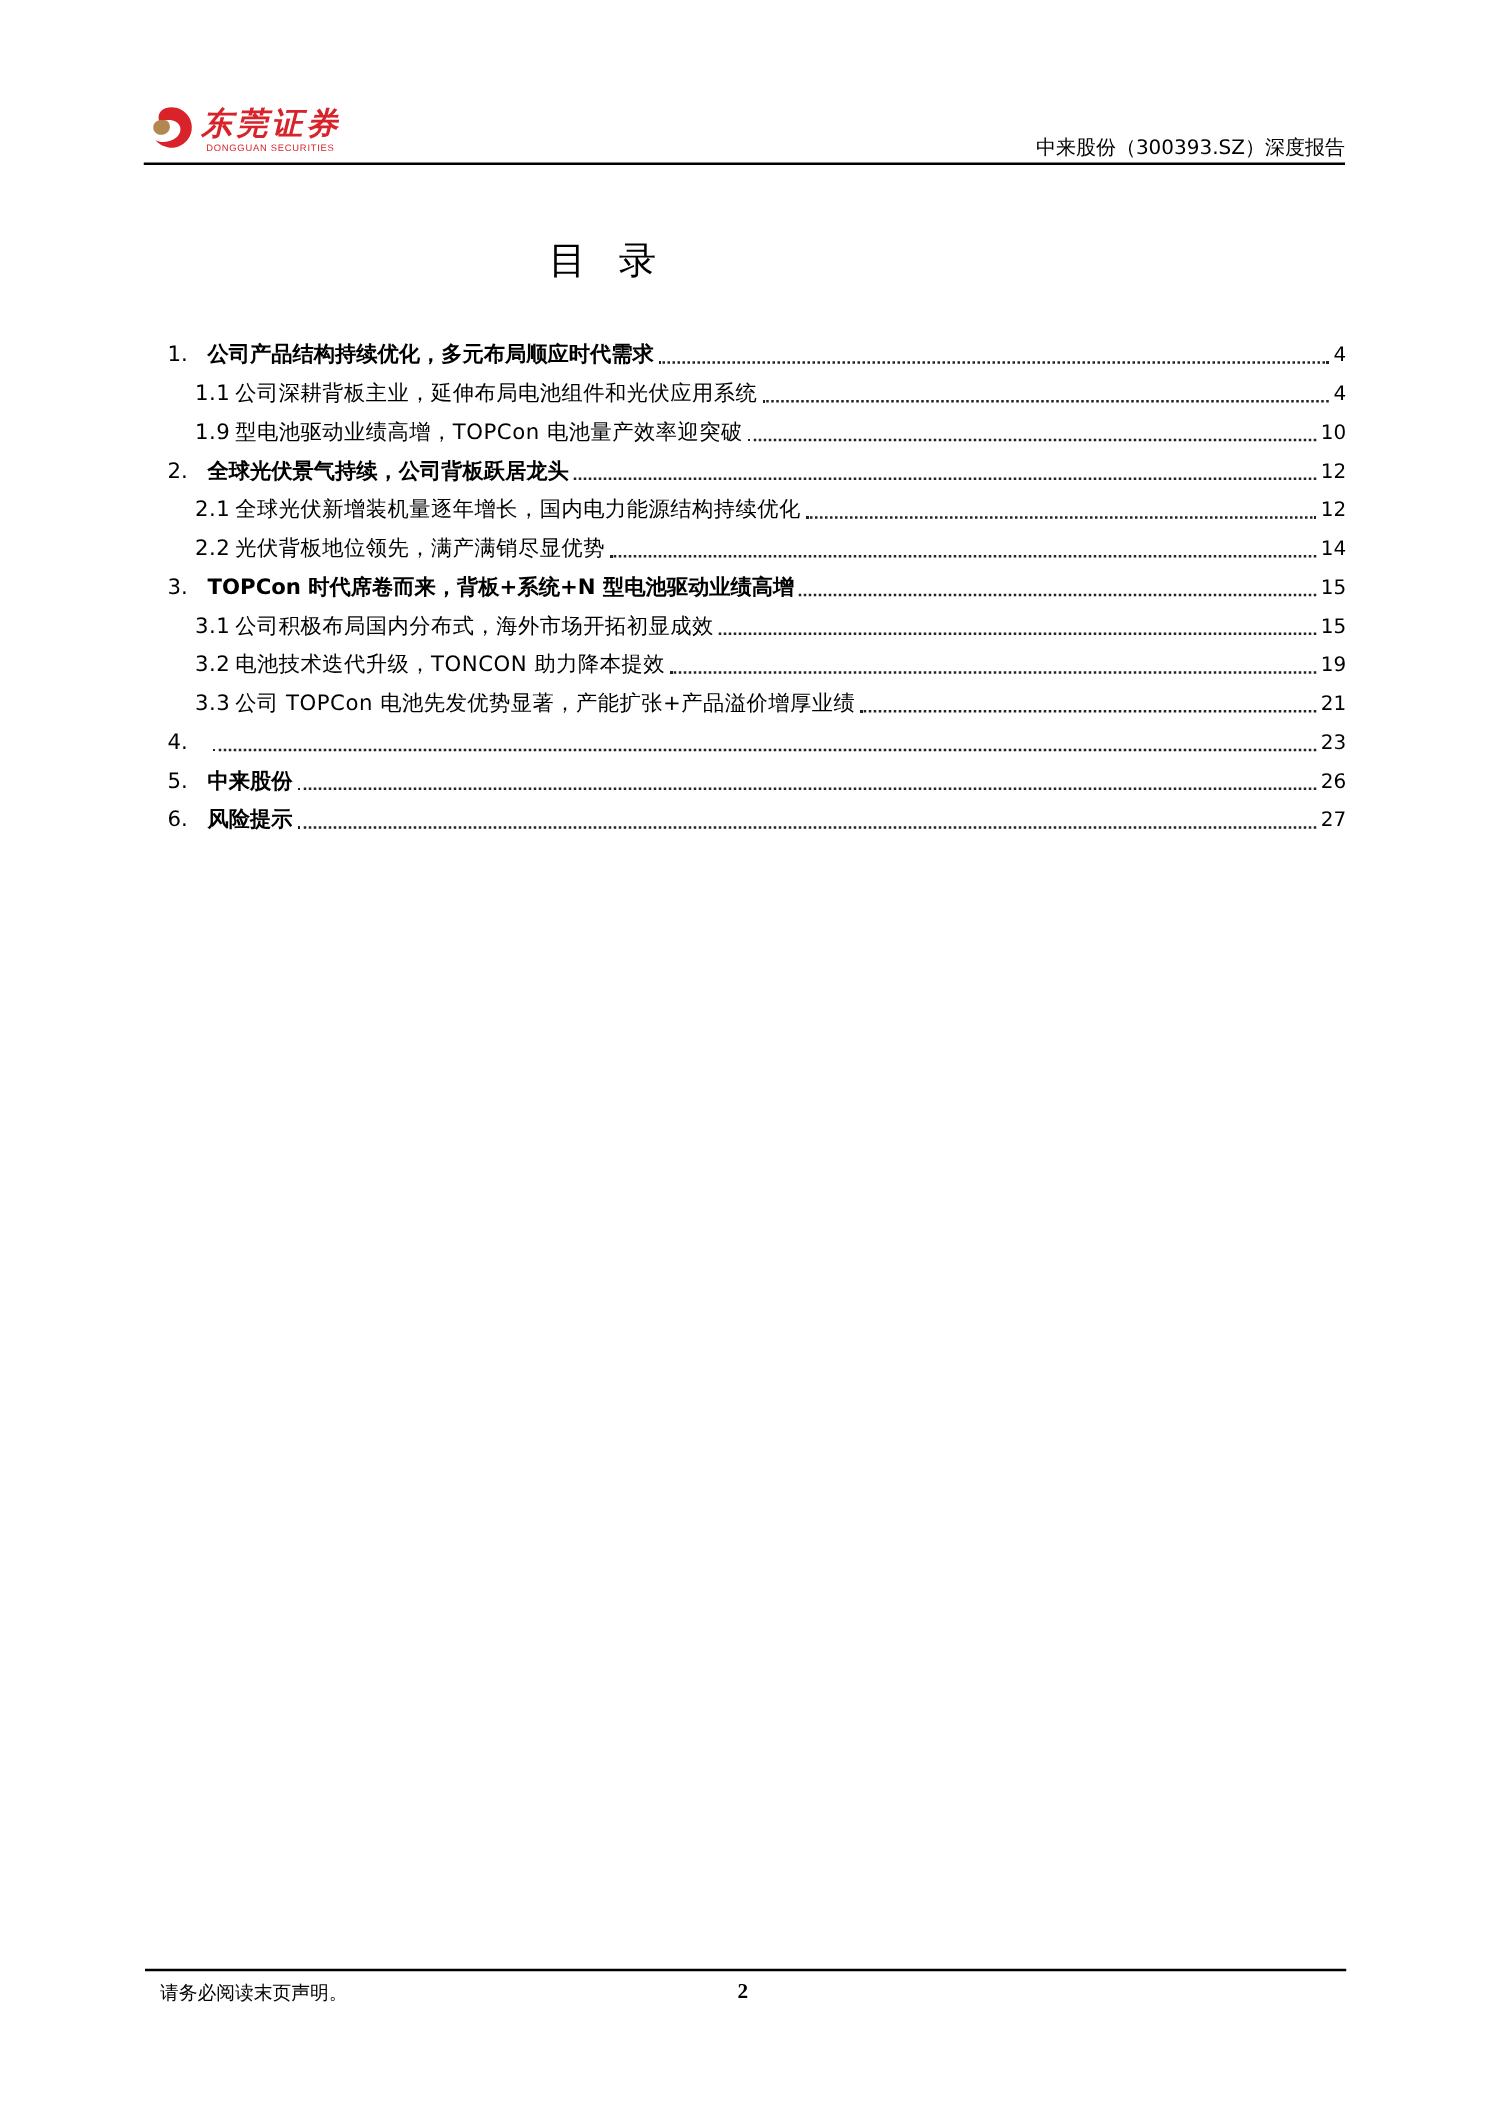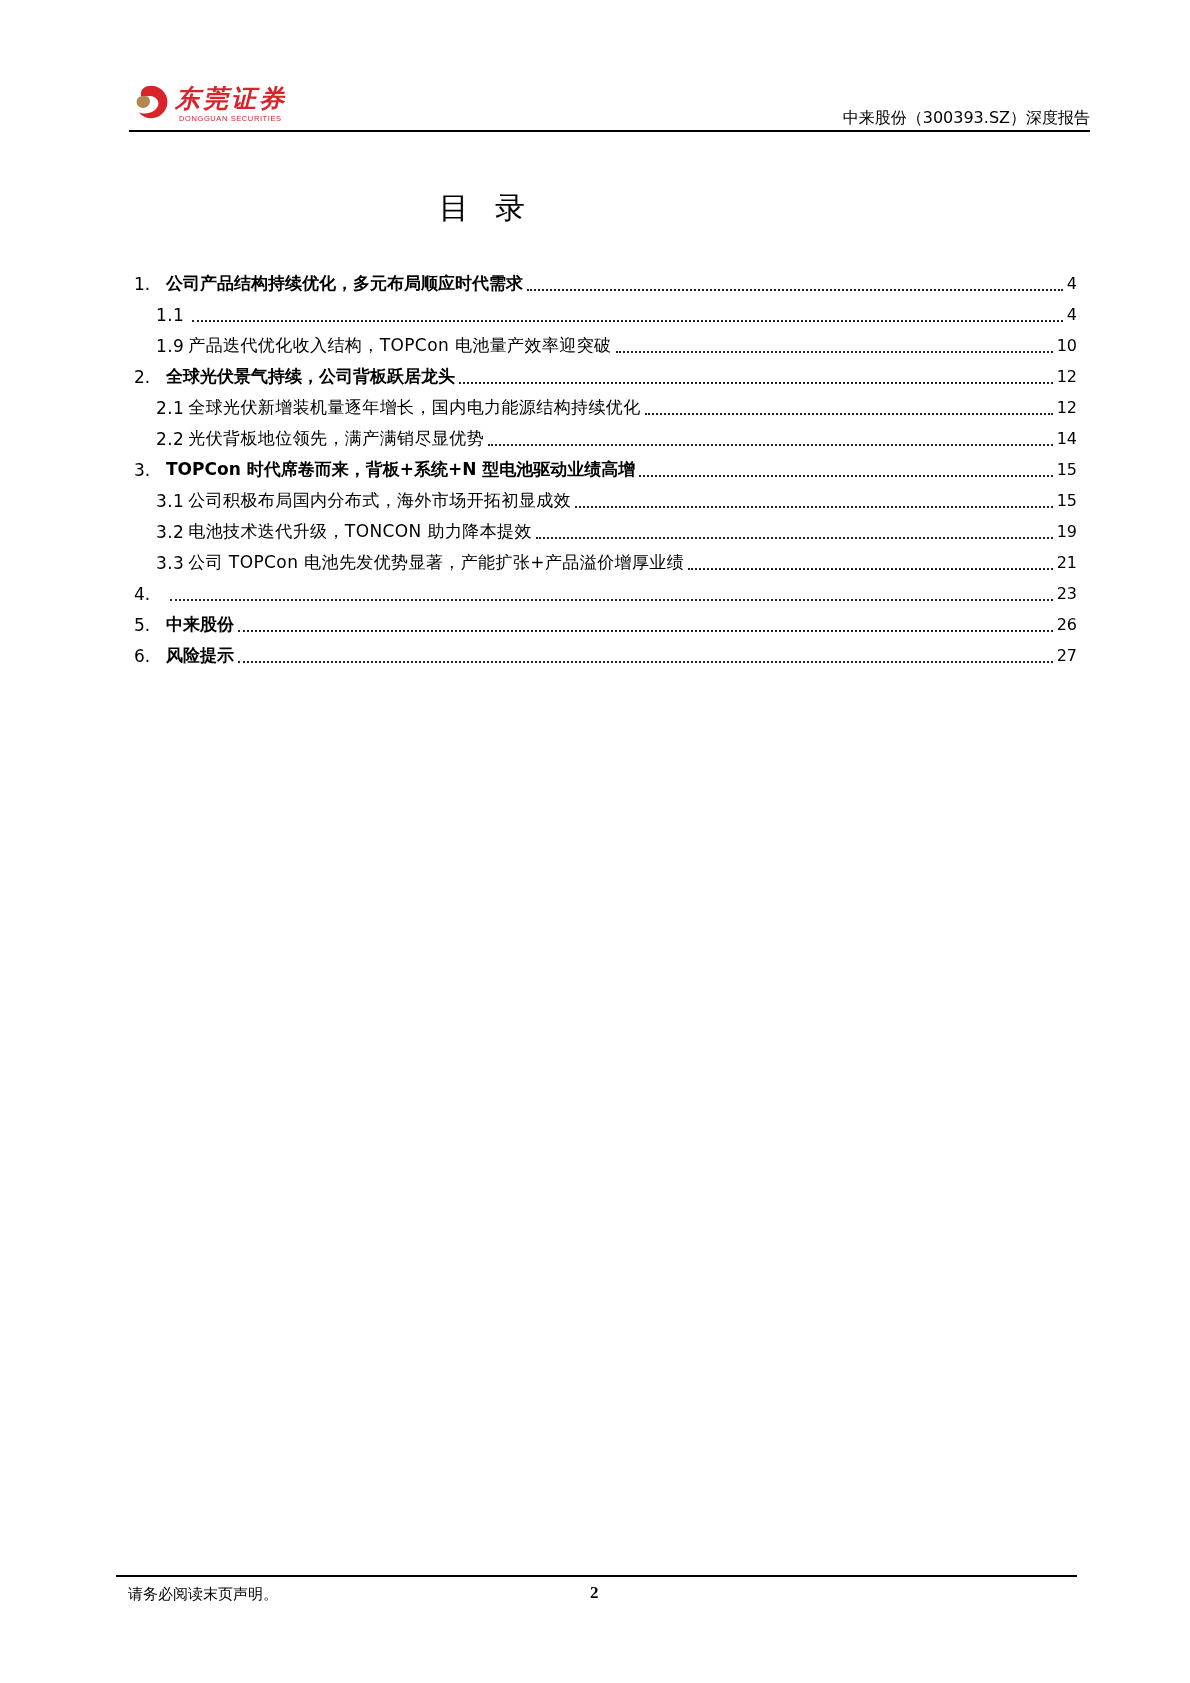--- a/index.html
+++ b/index.html
@@ -1,19 +1,19 @@
 <!DOCTYPE html>
 <html><head>
 <meta charset="utf-8">
 <style>
   html, body { margin: 0; padding: 0; background: #ffffff; }
   body { width: 1190px; height: 1683px; position: relative; overflow: hidden;
          font-family: "DejaVu Sans", "Liberation Sans", sans-serif; color: #000; }
 
-  .header { position: absolute; left: 129px; top: 74px; width: 961px; height: 58px; }
+  .header { position: absolute; left: 115px; top: 74px; width: 961px; height: 58px; }
   .logo { position: absolute; left: 0; top: 6px; width: 170px; height: 46px; }
   .logo-mark { position: absolute; left: 4px; top: 4px; width: 36px; height: 36px; }
   .logo-cn { position: absolute; left: 46px; top: 2px; font-family: "DejaVu Serif", "Liberation Serif", serif;
              font-weight: bold; font-style: italic; font-size: 25px; color: #d9232a; letter-spacing: 3px; white-space: nowrap; }
   .logo-en { position: absolute; left: 50px; top: 34px; font-family: "Liberation Sans", sans-serif; font-size: 7.5px;
              color: #d9232a; letter-spacing: 0.6px; white-space: nowrap; }
   .header-title { position: absolute; right: 0; top: 34px; font-size: 16px; white-space: nowrap; }
   .header-rule { position: absolute; left: 0; top: 56px; width: 961px; height: 2px; background: #000; }
 
   .toc-title { position: absolute; left: 0; width: 964px; top: 188px; text-align: center;
@@ -55,26 +55,27 @@
 
 <div class="toc">
   <div class="toc-row l1">
     <span class="toc-num">1.</span>
     <span class="toc-text">公司产品结构持续优化，多元布局顺应时代需求</span>
     <span class="toc-dots"></span>
     <span class="toc-page">4</span>
   </div>
   <div class="toc-row l2">
     <span class="toc-num">1.1</span>
+    <span class="toc-text">公司深耕背板主业，延伸布局电池组件和光伏应用系统</span>
     <span class="toc-dots"></span>
     <span class="toc-page">4</span>
   </div>
   <div class="toc-row l2">
     <span class="toc-num">1.9</span>
-    <span class="toc-text">产品迭代优化收入结构，TOPCon 电池量产效率迎突破</span>
+    <span class="toc-text">型电池驱动业绩高增，TOPCon 电池量产效率迎突破</span>
     <span class="toc-dots"></span>
     <span class="toc-page">10</span>
   </div>
   <div class="toc-row l1">
     <span class="toc-num">2.</span>
     <span class="toc-text">全球光伏景气持续，公司背板跃居龙头</span>
     <span class="toc-dots"></span>
     <span class="toc-page">12</span>
   </div>
   <div class="toc-row l2">

